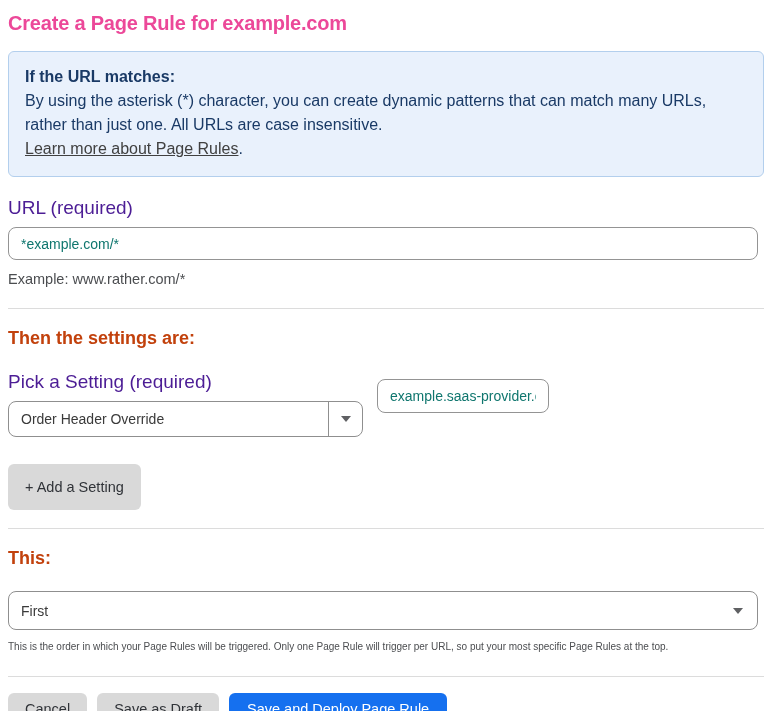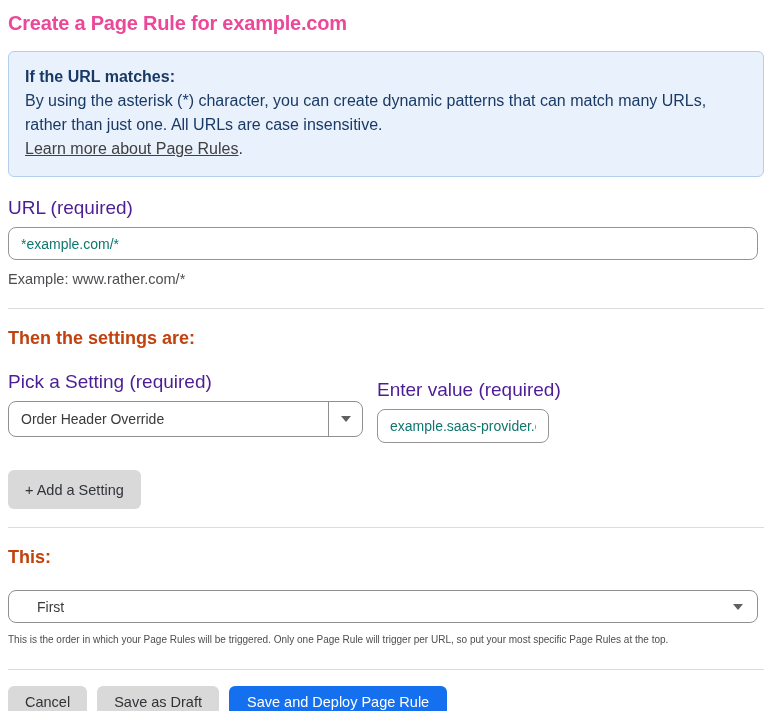--- a/index.html
+++ b/index.html
@@ -108,26 +108,25 @@
     border-radius: 6px;
     font-size: 14.5px;
     font-family: "Liberation Sans", "DejaVu Sans", sans-serif;
     height: 31px;
     padding: 0 17px;
     cursor: pointer;
     white-space: nowrap;
   }
   .btn-gray { background: #d9d9d9; color: #303338; }
   .btn-blue { background: #1570ef; color: #ffffff; padding: 0 18px; }
-  .add-setting-btn { margin-top: 27px; height: 39px; }
+  .add-setting-btn { margin-top: 27px; height: 46px; }
 
   .order-select {
-    width: 750px; height: 33px;
+    width: 750px; height: 39px;
     margin-top: 8px;
-    padding-left: 16px;
   }
   .order-select .select-text { padding: 0 12px; }
   .order-select .select-arrow-plain {
     flex: 0 0 auto;
     padding-right: 14px;
     display: flex; align-items: center;
   }
 
   .order-helper {
     font-size: 10px; color: #4b4d50;
@@ -167,21 +166,20 @@
     <div class="setting-col">
       <label class="field-label">Pick a Setting (required)</label>
       <div class="select-box">
         <span class="select-text">Order Header Override</span>
         <span class="select-arrow-seg">
           <span class="caret-down"></span>
         </span>
       </div>
     </div>
     <div class="value-col">
-      <label class="field-label">Enter value (required)</label>
       <input class="text-input value-input" type="text" value="example.saas-provider.com" style="">
     </div>
   </div>
 
   <button class="btn btn-gray add-setting-btn">+ Add a Setting</button>
 
   <hr class="divider">
 
   <div class="section-heading">This:</div>
 

